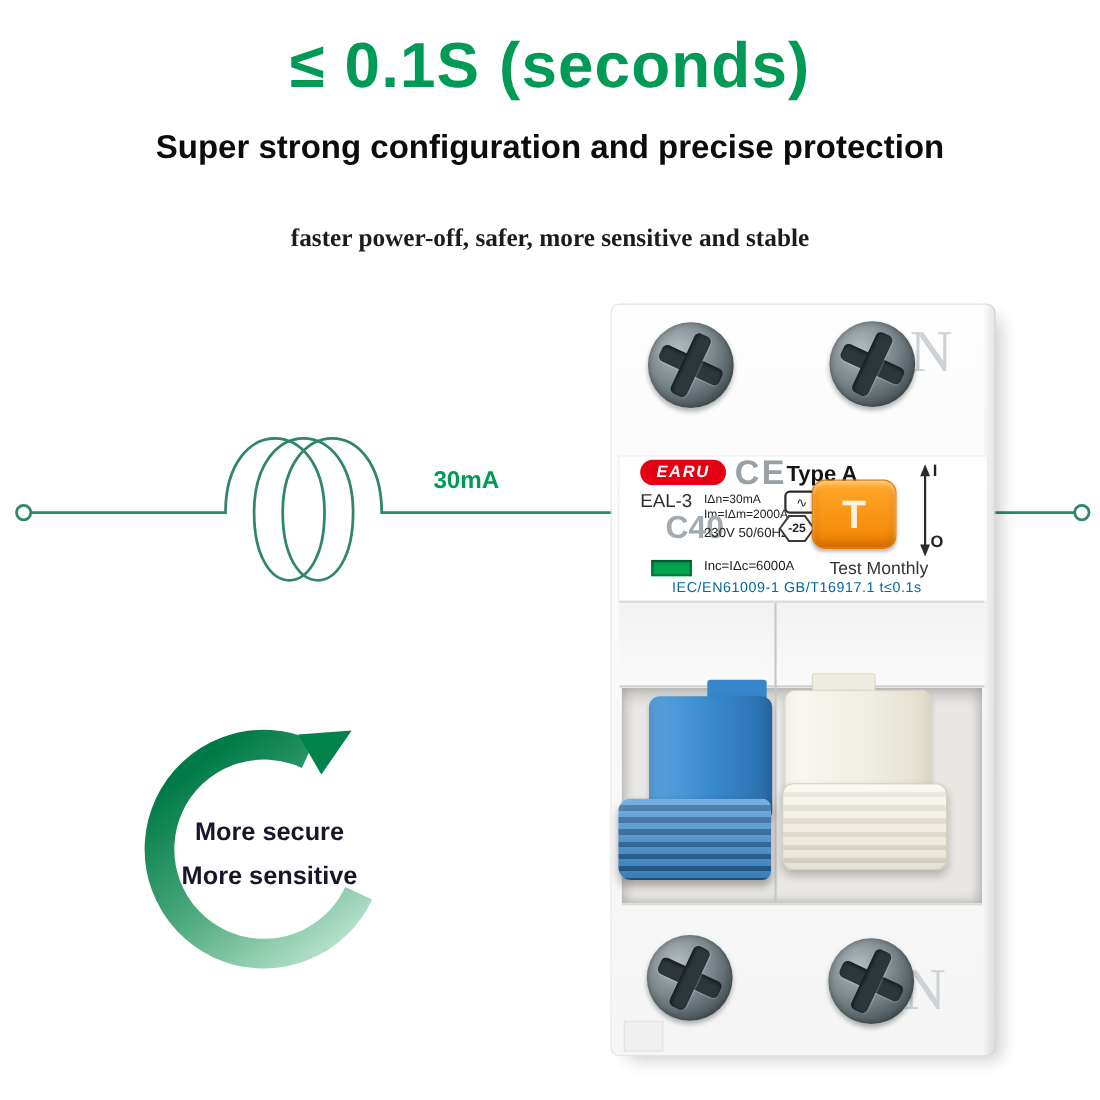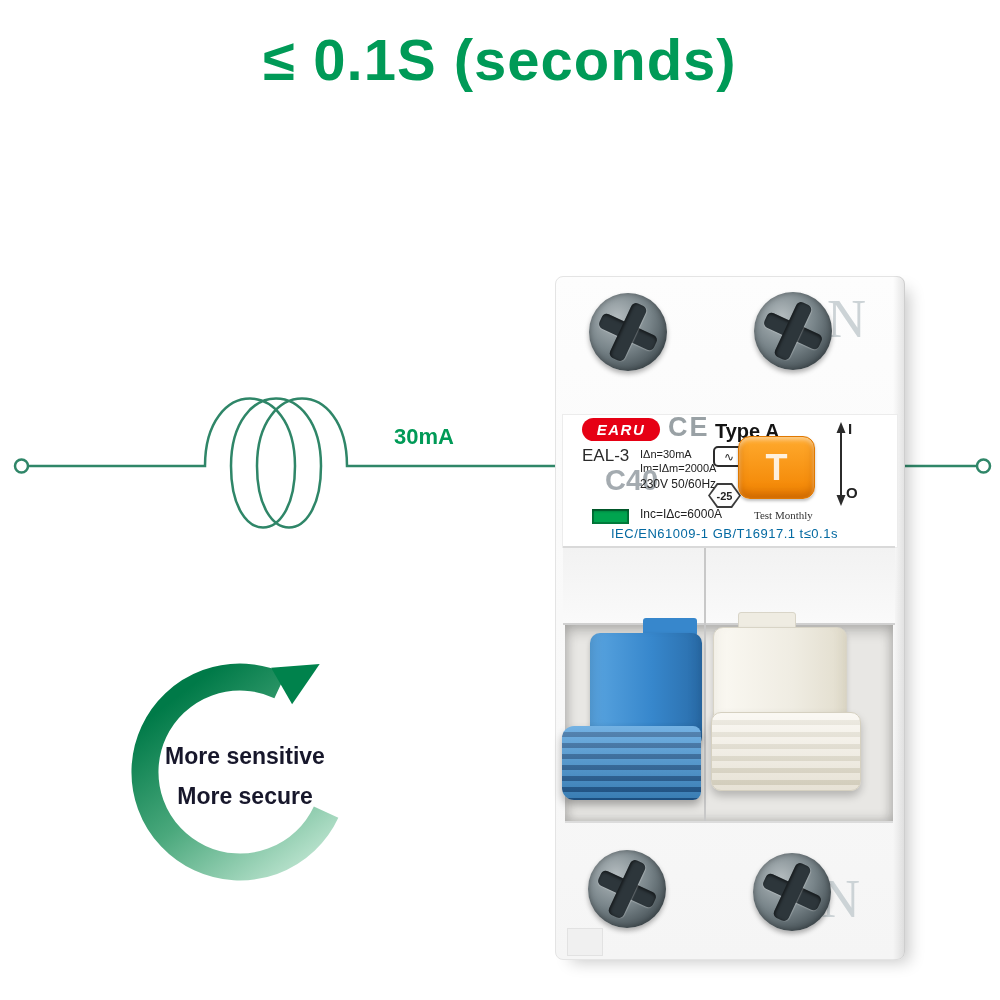--- a/index.html
+++ b/index.html
@@ -37,48 +37,48 @@
                 background:#2d363b;box-shadow:inset 2px 0 3px rgba(0,0,0,.5),1px 0 1px rgba(255,255,255,.25);}
   .screw.tl{left:34px;top:17px;}  .screw.tr{left:199px;top:16px;}
   .screw.bl{left:33px;top:574px;} .screw.br{left:198px;top:577px;}
   .n-mark{font-family:"Liberation Serif",serif;font-size:54px;color:#ccd3d6;}
   .n-mark.top{left:272px;top:12px;} .n-mark.bottom{left:266px;top:592px;}
 
   .face{left:8px;top:139px;width:334px;height:132px;background:#fff;box-shadow:0 0 0 1px #ececec;}
   .logo{left:27px;top:142px;width:78px;height:23px;border-radius:12px;background:var(--brand-red,#e60014);
         display:flex;align-items:center;justify-content:center;color:#fff;font-size:15px;
         font-weight:800;font-style:italic;letter-spacing:1.5px;}
-  .ce{left:113px;top:136px;font-size:27px;font-weight:700;color:#99a1a5;letter-spacing:2px;}
+  .ce{left:113px;top:136px;font-size:31px;font-weight:700;color:#99a1a5;letter-spacing:2px;}
   .type-a{left:160px;top:144px;font-size:20px;font-weight:600;color:#141414;}
   .model{left:27px;top:170px;font-size:17px;font-weight:400;color:#2b2b2b;}
   .spec1{left:85px;top:172px;font-size:11px;color:#222;}
   .spec2{left:85px;top:186px;font-size:11px;color:#222;}
   .wave-box{left:158px;top:170px;width:28px;height:17px;border:2px solid #2b2b2b;border-radius:5px;
             display:flex;align-items:center;justify-content:center;font-size:12px;color:#2b2b2b;}
   .rating{left:23px;top:188px;font-size:29px;font-weight:700;color:#a4abb0;margin-left:27px;}
   .voltage{left:85px;top:201px;font-size:12px;color:#222;}
-  .hex{left:153px;top:192px;width:33px;height:25px;margin-top:15px;}
+  .hex{left:153px;top:192px;width:33px;height:25px;}
   .hex::before{content:"";position:absolute;inset:0;background:#3b3b3b;
                clip-path:polygon(27% 0%,73% 0%,100% 50%,73% 100%,27% 100%,0% 50%);}
   .hex::after{content:"";position:absolute;inset:2px;background:#fdfdfd;z-index:0;
               clip-path:polygon(27% 0%,73% 0%,100% 50%,73% 100%,27% 100%,0% 50%);}
   .hex span{position:absolute;inset:0;z-index:1;display:flex;align-items:center;justify-content:center;
             font-size:11px;font-weight:700;color:#222;}
   .test-btn{left:183px;top:160px;width:75px;height:61px;border-radius:12px;border:1px solid #e07800;
             background:linear-gradient(180deg,#ffaa2e,var(--button-orange,#f28300));
             box-shadow:inset 0 3px 4px rgba(255,255,255,.45),inset 0 -5px 8px rgba(160,70,0,.45),0 2px 3px rgba(0,0,0,.25);
             display:flex;align-items:center;justify-content:center;}
   .test-btn span{font-size:36px;font-weight:800;color:rgba(255,255,255,.85);}
   .io-arrow{left:279px;top:146px;}
   .io-i{left:293px;top:144px;font-size:15px;font-weight:600;color:#222;}
   .io-o{left:291px;top:208px;font-size:15px;font-weight:600;color:#222;}
   .indicator{left:37px;top:233px;width:37px;height:15px;background:var(--indicator-green,#00a44f);
              box-shadow:inset 0 0 0 2px rgba(0,0,0,.25),inset 0 2px 3px rgba(0,0,0,.35);}
   .inc{left:85px;top:231px;font-size:12px;color:#222;}
-  .test-monthly{left:199px;top:233px;font-size:11px;color:#333;font-family:Liberation Serif, serif;}
+  .test-monthly{left:199px;top:233px;font-size:16px;color:#333;}
   .standards{left:56px;top:250px;font-size:13px;letter-spacing:.5px;color:#0369a1;}
 
   .hline1{left:8px;right:10px;top:270px;height:2px;background:#d9d9d9;}
   .step-band{left:8px;right:10px;top:272px;height:77px;background:linear-gradient(180deg,#f2f2f2,#fafafa);}
   .hline2{left:8px;right:10px;top:347px;height:2px;background:#d0d0d0;}
   .recess{left:10px;right:12px;top:349px;height:196px;background:#e8e7e4;
           box-shadow:inset 0 8px 12px rgba(0,0,0,.16),inset 0 -6px 8px rgba(0,0,0,.06),
                      inset 6px 0 8px rgba(0,0,0,.08),inset -6px 0 8px rgba(0,0,0,.08);}
   .pole-seam{left:149px;top:272px;width:2px;height:273px;background:#c8c8c8;}
   .hline3{left:10px;right:12px;top:545px;height:2px;background:#dcdcdc;}
@@ -114,20 +114,22 @@
 <div class="canvas">
 
   <svg class="circuit abs" width="1000" height="1000" viewBox="0 0 1000 1000">
     <circle class="node" cx="21.5" cy="466" r="6.5"></circle>
     <path class="wire" d="M28 466 H205 c0,-90 90,-90 90,0 c0,82 -64,82 -64,0 c0,-90 90,-90 90,0 c0,82 -64,82 -64,0 c0,-90 90,-90 90,0 H557"></path>
     <path class="wire" d="M898 466 H977"></path>
     <circle class="node" cx="983.5" cy="466" r="6.5"></circle>
   </svg>
 
   <div class="abs ctr title">≤ 0.1S (seconds)</div>
+  <div class="abs ctr subtitle">Super strong configuration and precise protection</div>
+  <div class="abs ctr desc desc2">faster power-off, safer, more sensitive and stable</div>
 
   <div class="abs current-label">30mA</div>
 
   <div class="abs device">
     <div class="abs dev-body"></div>
     <div class="abs edge-shade"></div>
 
     <div class="abs n-mark top">N</div>
     <div class="abs n-mark bottom">N</div>
 
@@ -206,17 +208,17 @@
       <linearGradient id="ringGrad" x1="0.9" y1="0.95" x2="0.25" y2="0.05">
         <stop offset="0" stop-color="#b5e0ca"></stop>
         <stop offset="0.5" stop-color="#4aa87c"></stop>
         <stop offset="1" stop-color="#007a48"></stop>
       </linearGradient>
     </defs>
     <path d="M218.1 172.1 A95 95 0 1 1 172.1 45.9" fill="none" stroke="url(#ringGrad)" stroke-width="27"></path>
     <polygon points="0,-32 -21,12 21,12" transform="translate(184,40) rotate(60)" fill="#00824c"></polygon>
   </svg>
   <div class="abs badge-text">
+    <span>More secure</span>
     <span>More sensitive</span>
-    <span>More secure</span>
   </div>
 
 </div>
 
 </body></html>

